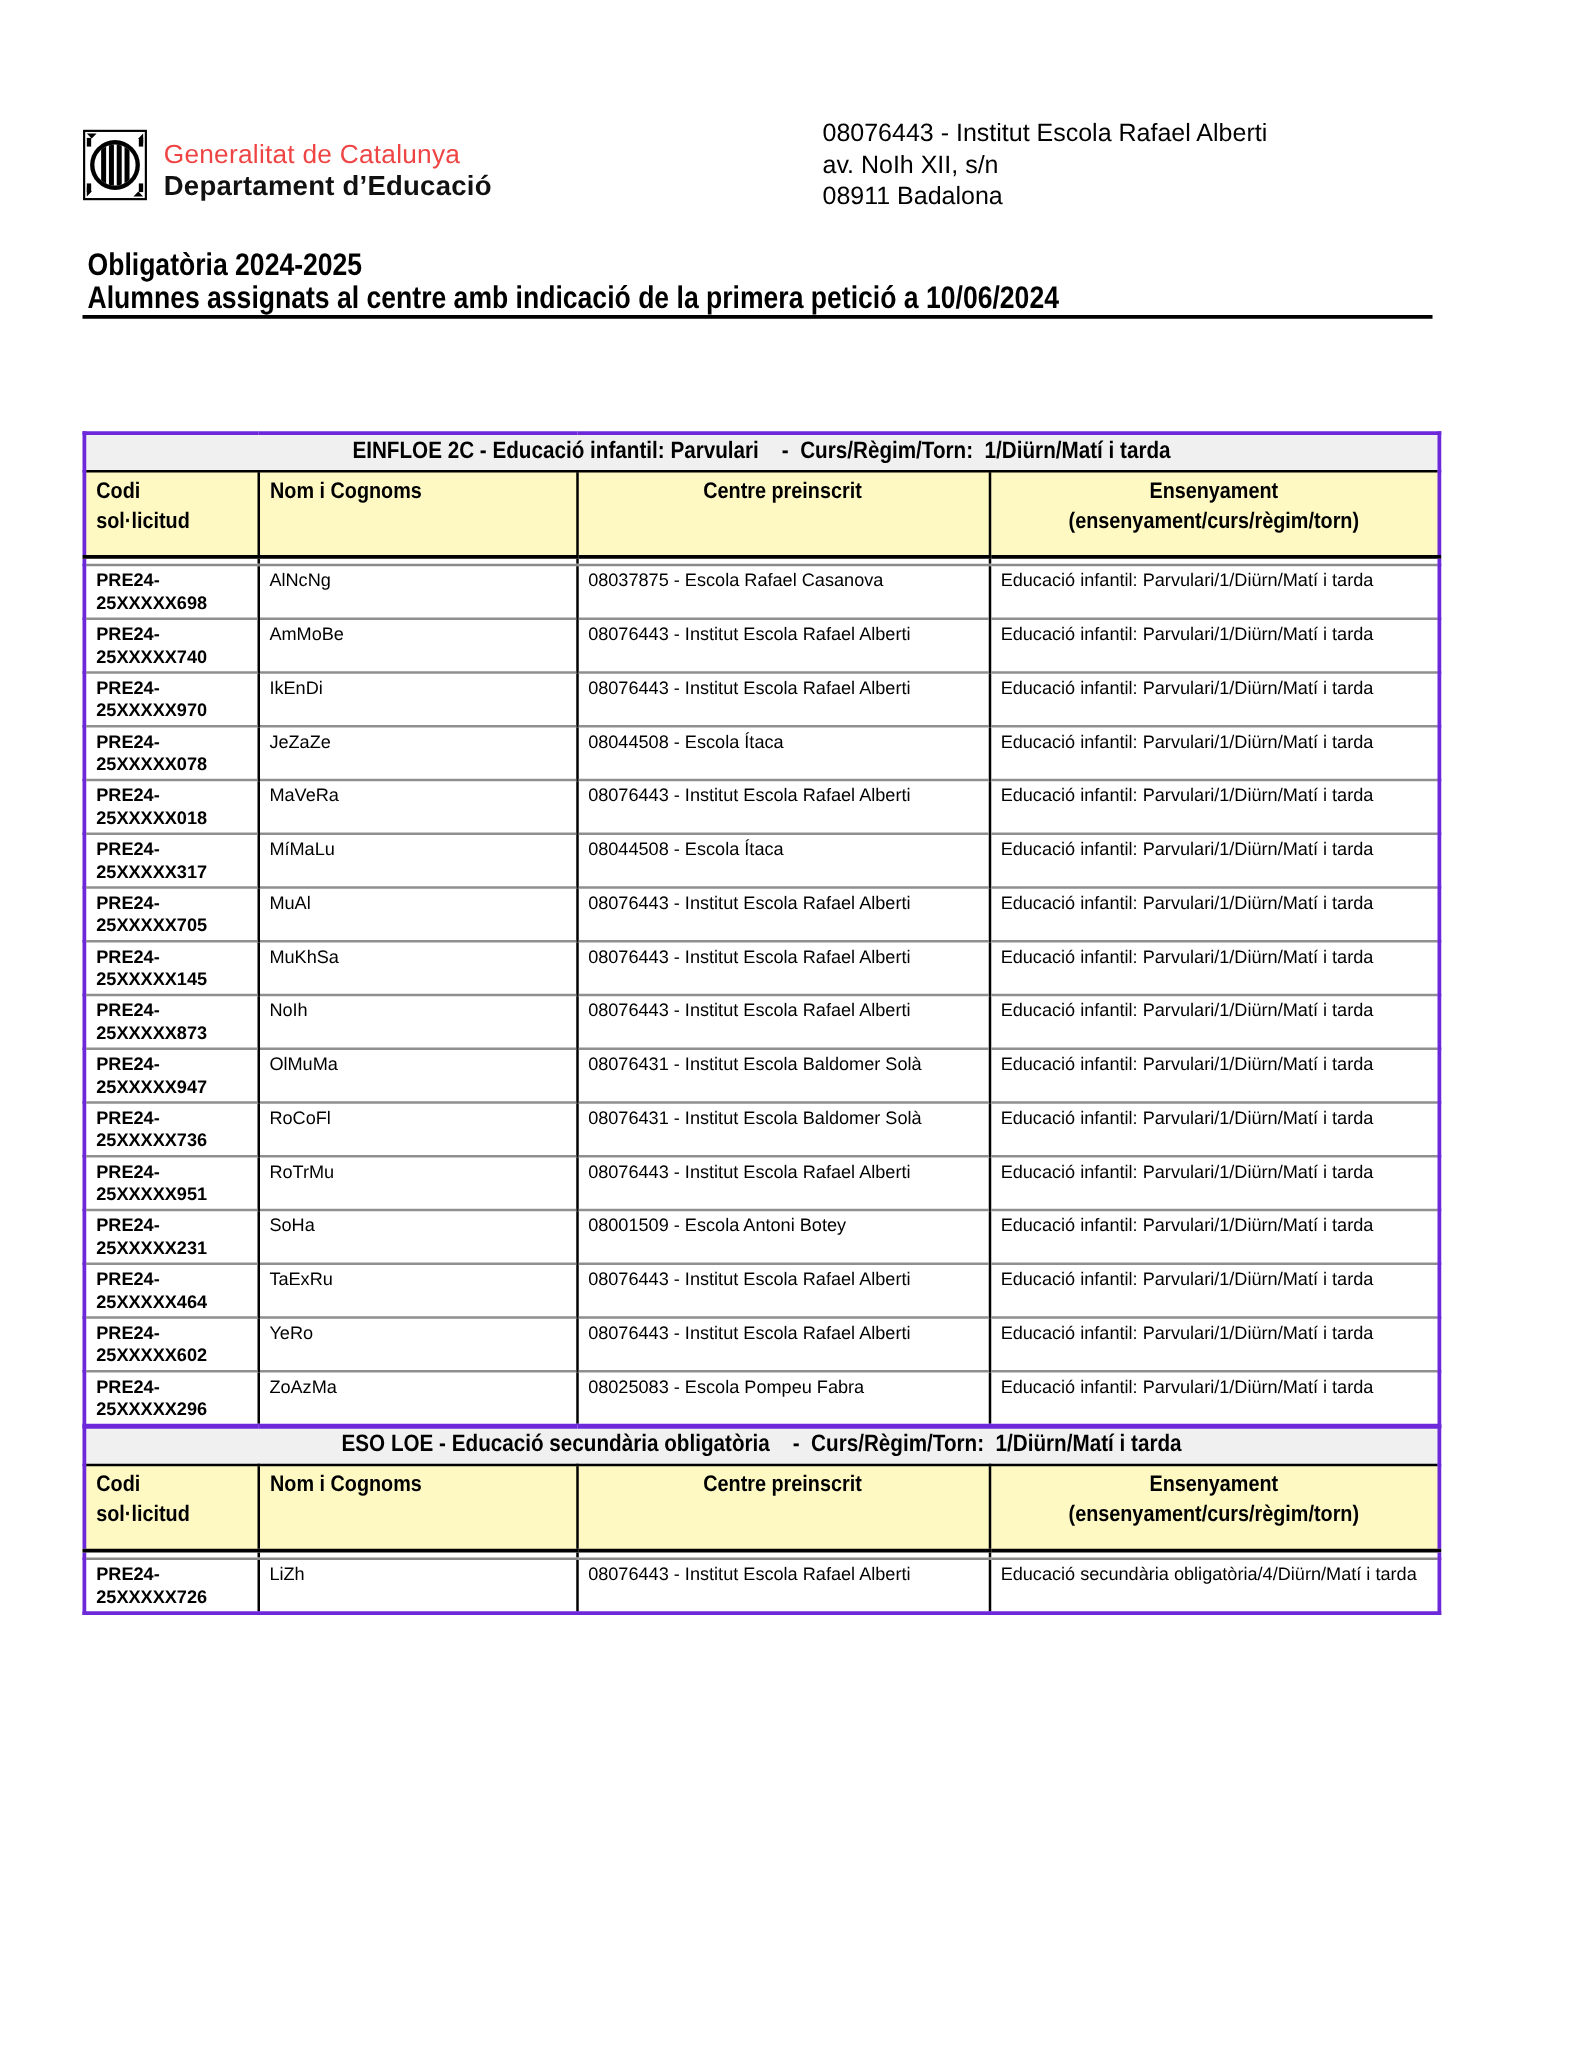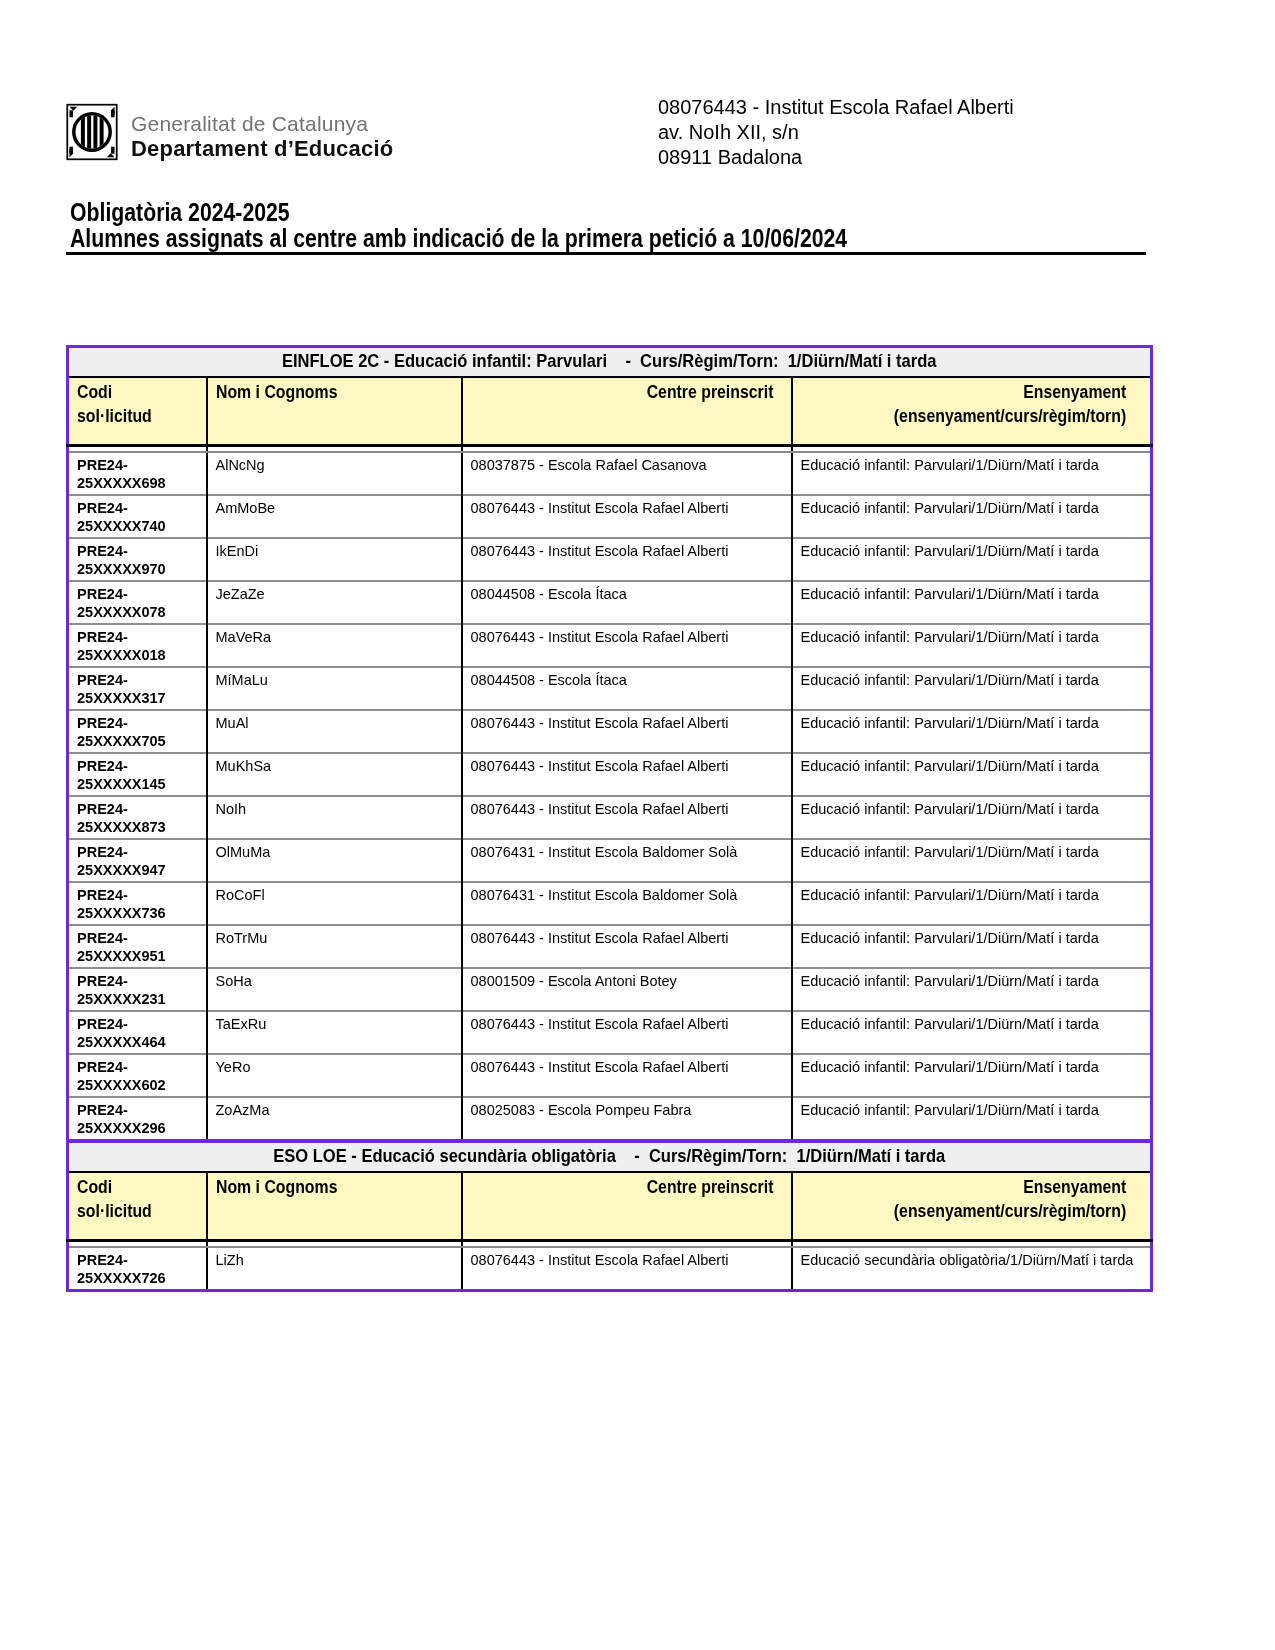--- a/index.html
+++ b/index.html
@@ -9,21 +9,21 @@
     background:#ffffff;
     font-family:"Liberation Sans", sans-serif;
     color:#000;
     overflow:hidden;
   }
 
   
   .brand { position:absolute; left:66px; top:103px; display:flex; align-items:flex-start; }
   .logo { width:52px; height:58px; margin-right:13px; }
   .brand-text { padding-top:9px; }
-  .brand-line1 { font-size:21px; line-height:24px; color:#737373; letter-spacing:0.2px; }
+  .brand-line1 { font-size:21px; line-height:24px; color:#ef4444; letter-spacing:0.2px; }
   .brand-line2 { font-size:22px; line-height:25px; font-weight:bold; color:#111; letter-spacing:0.2px; }
 
   .center-info { position:absolute; left:658px; top:95px; font-size:20px; line-height:25px; }
 
   
   .doc-title { position:absolute; left:70px; top:199px; font-weight:bold; font-size:25px; line-height:26px; }
   .doc-title .line { display:block; white-space:nowrap; }
   .cond { display:inline-block; transform:scaleX(0.85); transform-origin:0 50%; white-space:pre-line; }
   .title-rule { position:absolute; left:66px; top:252px; width:1080px; height:3px; background:#000; }
 
@@ -40,21 +40,21 @@
   .group-row th {
     background:#f0f0f0; border-bottom:2px solid #000;
     font-size:19px; font-weight:bold; text-align:center; padding:2px 0 4px;
   }
   .group-title { display:inline-block; transform:scaleX(0.87); transform-origin:50% 50%;
                  white-space:pre; font-weight:bold; }
 
   .head-row th { background:#fef9c3; vertical-align:top; padding:2px 8px 16px;
                  font-size:18px; font-weight:bold; line-height:24px; }
   .h-codi, .h-nom { text-align:left; }
-  .h-centre, .h-ens { text-align:right; }
+  .h-centre, .h-ens { text-align:center; }
   .hcond { display:inline-block; transform:scaleX(0.88); white-space:pre-line; font-weight:bold; }
   .cond-left { transform-origin:0 0; }
   .cond-center { transform-origin:50% 0; }
 
   .gap-row td { height:4px; padding:0; background:#fff;
                 border-top:3px solid #000; border-bottom:2px solid #8a8a8a; }
 
   .data-row td { border-top:2px solid #8f8f8f; vertical-align:top;
                  font-size:14.5px; line-height:18px; padding:3px 8px 2px; height:31px; }
   .col-codi { text-align:left; white-space:pre-line; padding-left:2px; padding-right:2px;font-weight:bold; }
@@ -274,18 +274,18 @@
           <td></td>
           <td></td>
         </tr>
     </thead>
     <tbody>
         <tr class="data-row">
           <td class="col-codi">PRE24-
 25XXXXX726</td>
           <td class="col-nom">LiZh</td>
           <td class="col-centre">08076443 - Institut Escola Rafael Alberti</td>
-          <td class="col-ens">Educació secundària obligatòria/1/Diürn/Matí i tarda</td>
+          <td class="col-ens">Educació secundària obligatòria/4/Diürn/Matí i tarda</td>
         </tr>
       </tbody>
   </table>
 
 </div>
 
 </body></html>

